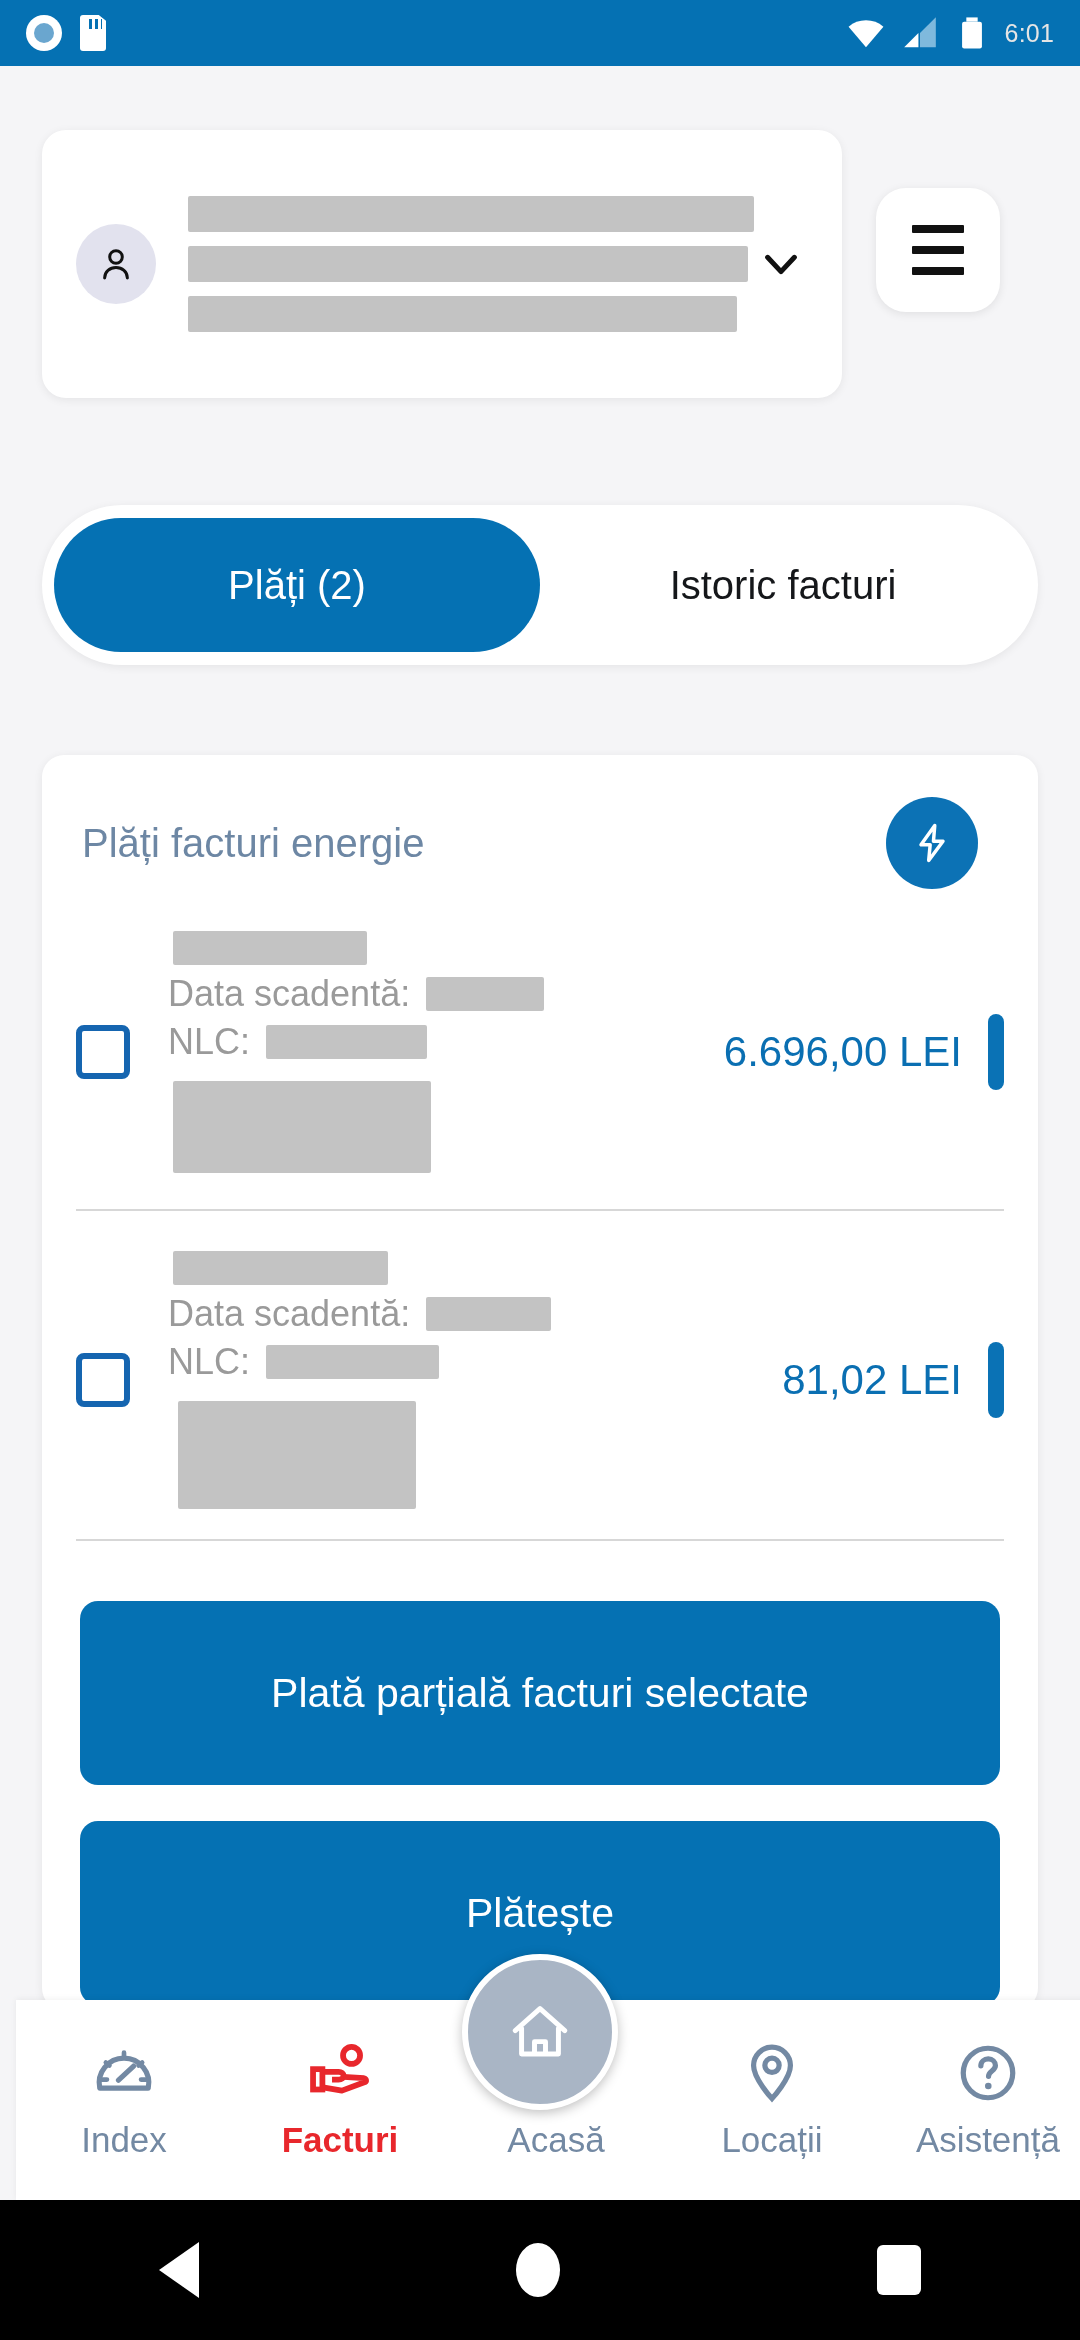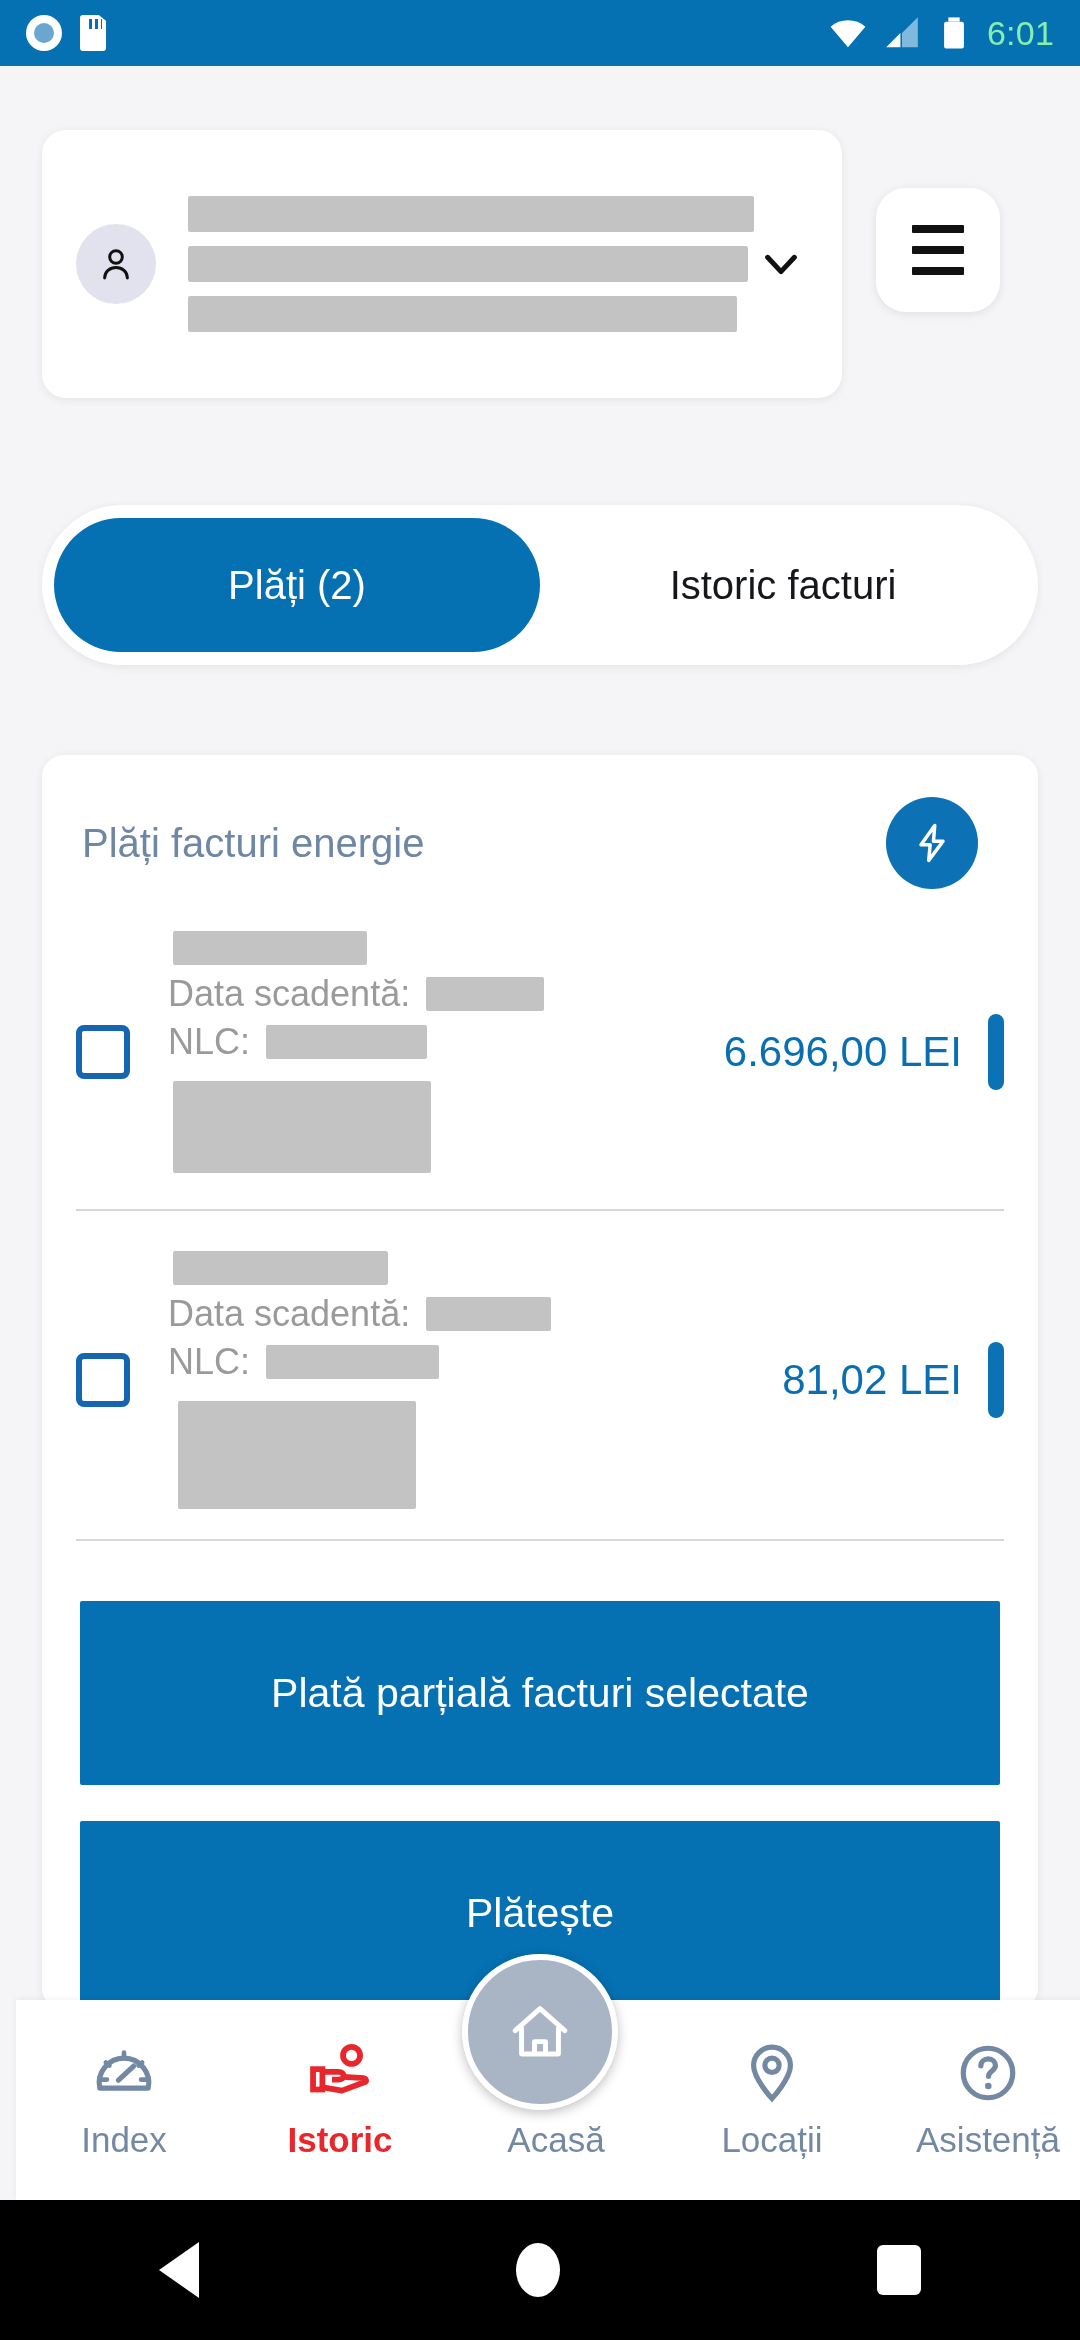--- a/index.html
+++ b/index.html
@@ -12,21 +12,21 @@
   .screen { position:relative; width:1080px; height:2340px; background:#f5f5f7; }
 
   
   .statusbar{
     position:absolute; top:0; left:0; width:1080px; height:66px;
     background:#0571b3; display:flex; align-items:center;
     padding:0 26px;
   }
   .sb-left{ display:flex; align-items:center; gap:18px; }
   .sb-right{ margin-left:auto; display:flex; align-items:center; gap:16px; }
-  .sb-time{ color:#86efac; font-size:34px; letter-spacing:.2px; margin-left:0; }
+  .sb-time{ color:#e5e5e5; font-size:25px; letter-spacing:.2px; margin-left:0; }
 
   .ic-rec{ width:36px; height:36px; border-radius:50%; background:#fff;
            display:flex; align-items:center; justify-content:center; }
   .ic-rec i{ width:20px; height:20px; border-radius:50%; background:#6aa6cf; display:block;}
   .ic-sd{ width:26px; height:36px; background:#fff; border-radius:3px;
           position:relative; clip-path:polygon(0 0,72% 0,100% 16%,100% 100%,0 100%); }
   .ic-sd::after{ content:""; position:absolute; top:4px; right:4px; width:13px; height:10px;
      background:repeating-linear-gradient(90deg,#0571b3 0 3px,#fff 3px 6px); }
 
   
@@ -72,21 +72,21 @@
   .cbx{ width:54px; height:54px; border:6px solid #1565b0; border-radius:8px;
         background:#fff; flex:0 0 auto; }
   .inv-body{ flex:1; margin-left:38px; position:relative; }
   .inv-line{ display:flex; align-items:center; gap:16px;text-align:center; }
   .lbl{ font-size:36px; color:#9a9a9a; white-space:nowrap; }
   .amount{ font-size:42px; color:#0a6fb2; white-space:nowrap; margin-left:18px; }
   .accent{ width:16px; height:76px; border-radius:8px; background:#0a72b5; margin-left:26px; flex:0 0 auto; }
   .divider{ height:2px; background:#d7d7d7; margin:0 34px; }
 
   
-  .btn-primary{ margin:0 38px; height:184px; background:#0571b3; border-radius:2px;
+  .btn-primary{ margin:0 38px; height:184px; background:#0571b3; border-radius:18px;
      display:flex; align-items:center; justify-content:center; color:#fff; font-size:41px; }
 
   
   .botnav{ position:absolute; left:16px; bottom:140px; width:1080px; height:200px;
            background:#fff; display:flex; align-items:center; box-shadow:0 -1px 6px rgba(0,0,0,.06); }
   .nav-item{ flex:1; display:flex; flex-direction:column; align-items:center; gap:14px; }
   .nav-item svg{ width:66px; height:66px; }
   .nav-lbl{ font-size:35px; color:#7389a3; }
   .nav-item.active .nav-lbl{ color:#e8272c; font-weight:bold; }
 
@@ -236,21 +236,21 @@
       <span class="nav-lbl">Index</span>
     </div>
 
     <div class="nav-item active">
       <svg viewBox="0 0 24 24">
         <circle cx="16.2" cy="5.6" r="3.1" fill="none" stroke="#e8272c" stroke-width="2.1"></circle>
         <rect x="2.2" y="10.6" width="3.4" height="7.4" fill="none" stroke="#e8272c" stroke-width="2.1"></rect>
         <path d="M6.3 11.6h5.2c1.1 0 1.8.6 1.8 1.4s-.7 1.4-1.8 1.4H9.1" fill="none" stroke="#e8272c" stroke-width="2.1" stroke-linejoin="round"></path>
         <path d="M6.3 17.3l6.4 1.1 8.4-3.1c.6-.3.5-1.2-.4-1.4l-7.4-.5" fill="none" stroke="#e8272c" stroke-width="2.1" stroke-linejoin="round"></path>
       </svg>
-      <span class="nav-lbl">Istoric</span>
+      <span class="nav-lbl">Facturi</span>
     </div>
 
     <div class="nav-item">
       <span style="height:66px;display:block;"></span>
       <span class="nav-lbl">Acasă</span>
     </div>
 
     <div class="nav-item">
       <svg viewBox="0 0 24 24">
         <path d="M12 2.6c-3.7 0-6.7 3-6.7 6.7 0 4.8 6.7 12 6.7 12s6.7-7.2 6.7-12c0-3.7-3-6.7-6.7-6.7z" fill="none" stroke="#7389a3" stroke-width="1.9"></path>

